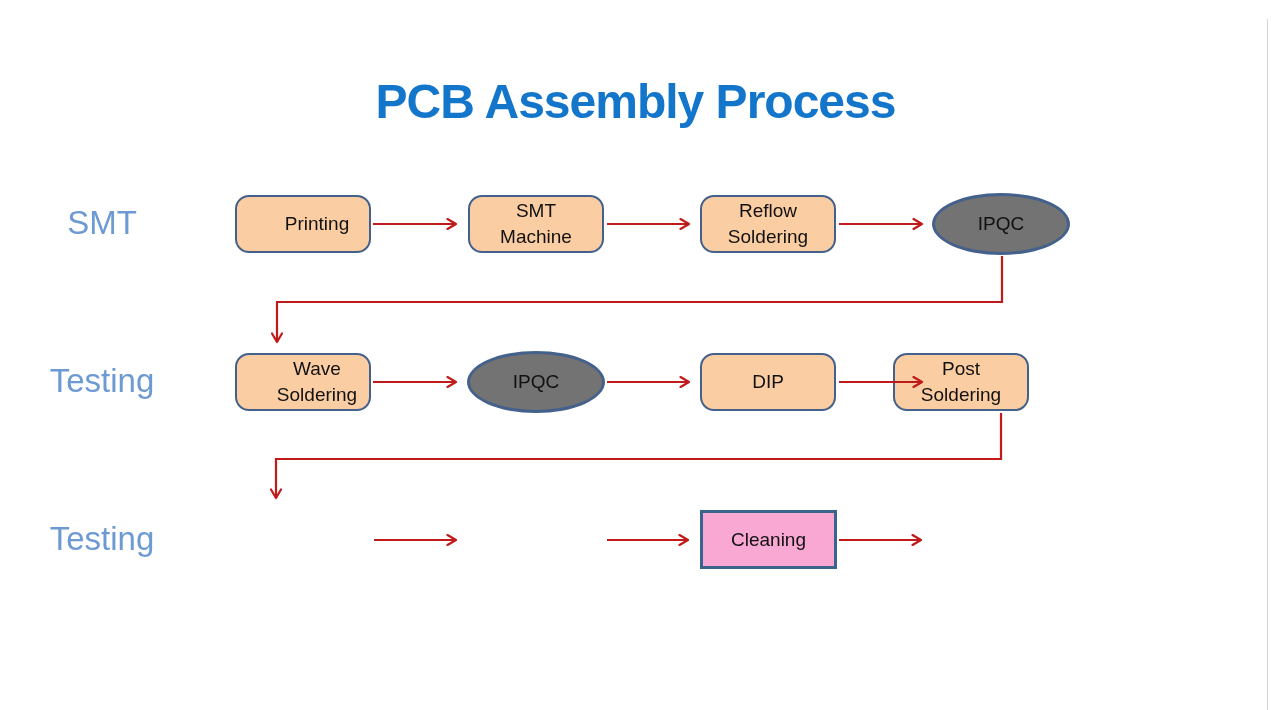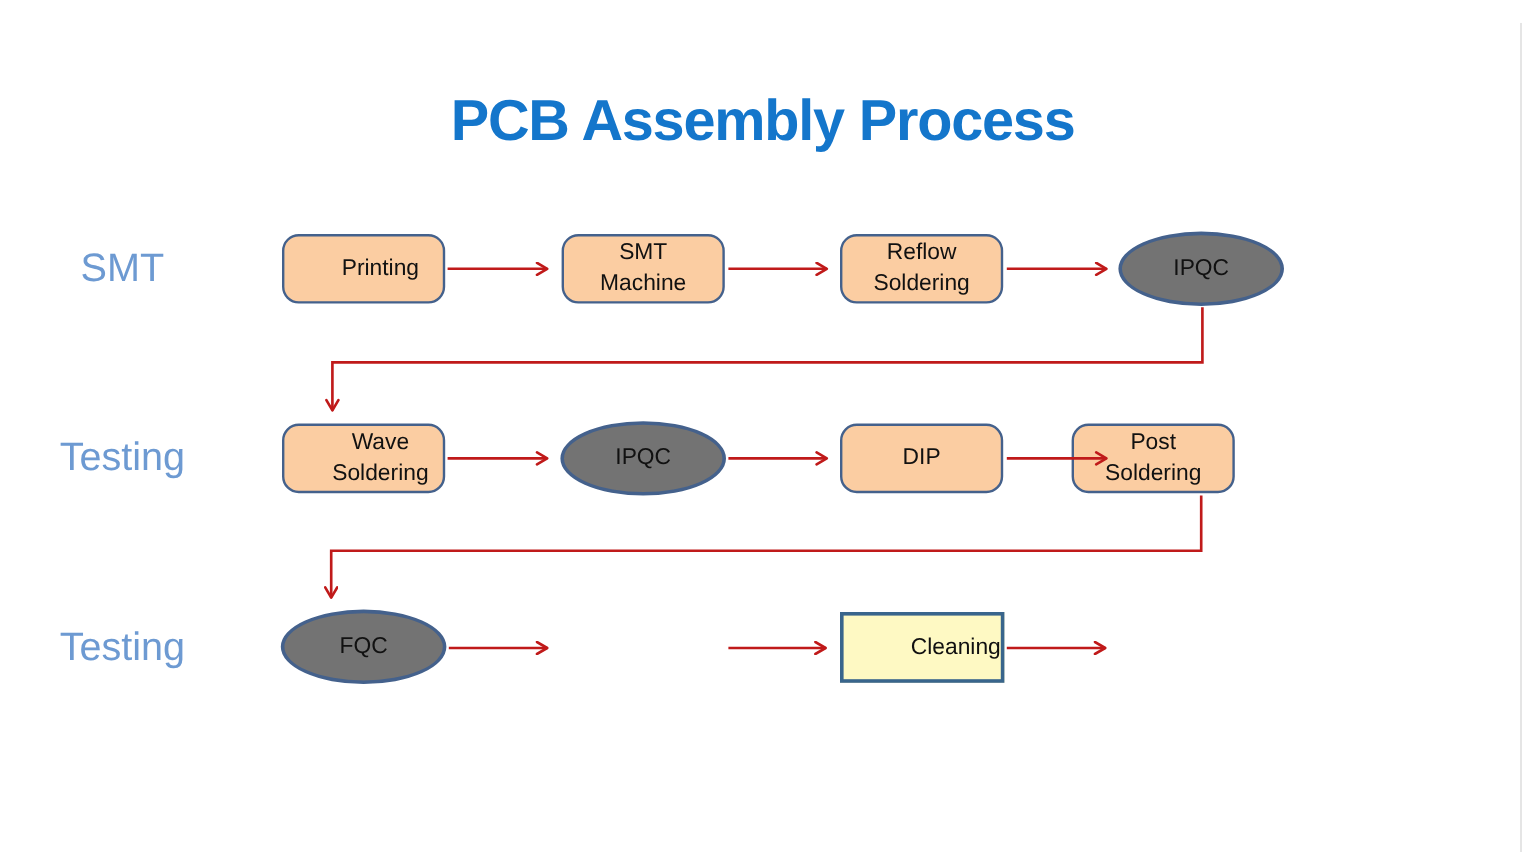--- a/index.html
+++ b/index.html
@@ -68,23 +68,22 @@
   
   .insp {
     width: 138px; height: 62px;
     background: #737373;
     border: 3px solid #44618c;
     border-radius: 50%;
   }
   
   .outp {
     width: 137px; height: 59px;
-    background: #fef9c3;
+    background: #f9a8d4;
     border: 3px solid #39658c;
-    justify-content: flex-end;
   }
 
   
   .r1y  { top: 176px; } .r1ye { top: 174px; }
   .r2y  { top: 334px; } .r2ye { top: 332px; }
   .r3y  { top: 491px; } .r3ye { top: 489px; }
   .c1  { left: 235px; padding-left: 28px; } .c1e { left: 234px; }
   .c2  { left: 468px; } .c2e { left: 467px; }
   .c3  { left: 700px; }
   .c4  { left: 893px; } .c4e { left: 932px; }
@@ -130,23 +129,20 @@
     <span class="lbl">IPQC</span>
   </div>
   <div class="node proc r2y c3">
     <span class="lbl">DIP</span>
   </div>
   <div class="node proc r2y c4">
     <span class="lbl">Post
 Soldering</span>
   </div>
 
-  <div class="node insp r3ye c1e">
-    <span class="lbl">FQC</span>
-  </div>
   <div class="node outp r3y c3">
     <span class="lbl">Cleaning</span>
   </div>
 
   <svg class="arrow-layer" width="1271" height="710" viewBox="0 0 1271 710" xmlns="http://www.w3.org/2000/svg">
     <defs>
       <marker id="arr" viewBox="0 0 12 12" refX="10" refY="6" markerWidth="12" markerHeight="12" orient="auto" markerUnits="userSpaceOnUse">
         <path d="M1.5,1 L10,6 L1.5,11" fill="none" stroke="#c01a1a" stroke-width="2.2" stroke-linecap="round" stroke-linejoin="round"></path>
       </marker>
     </defs>

